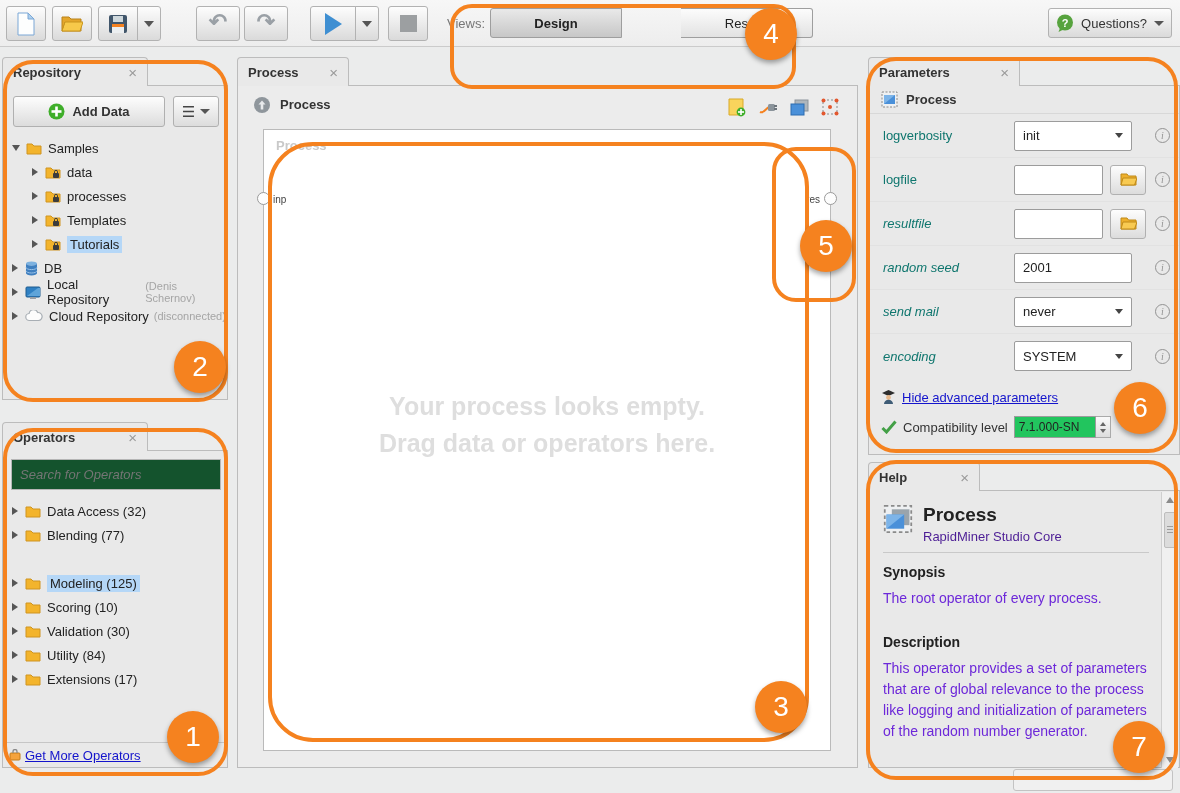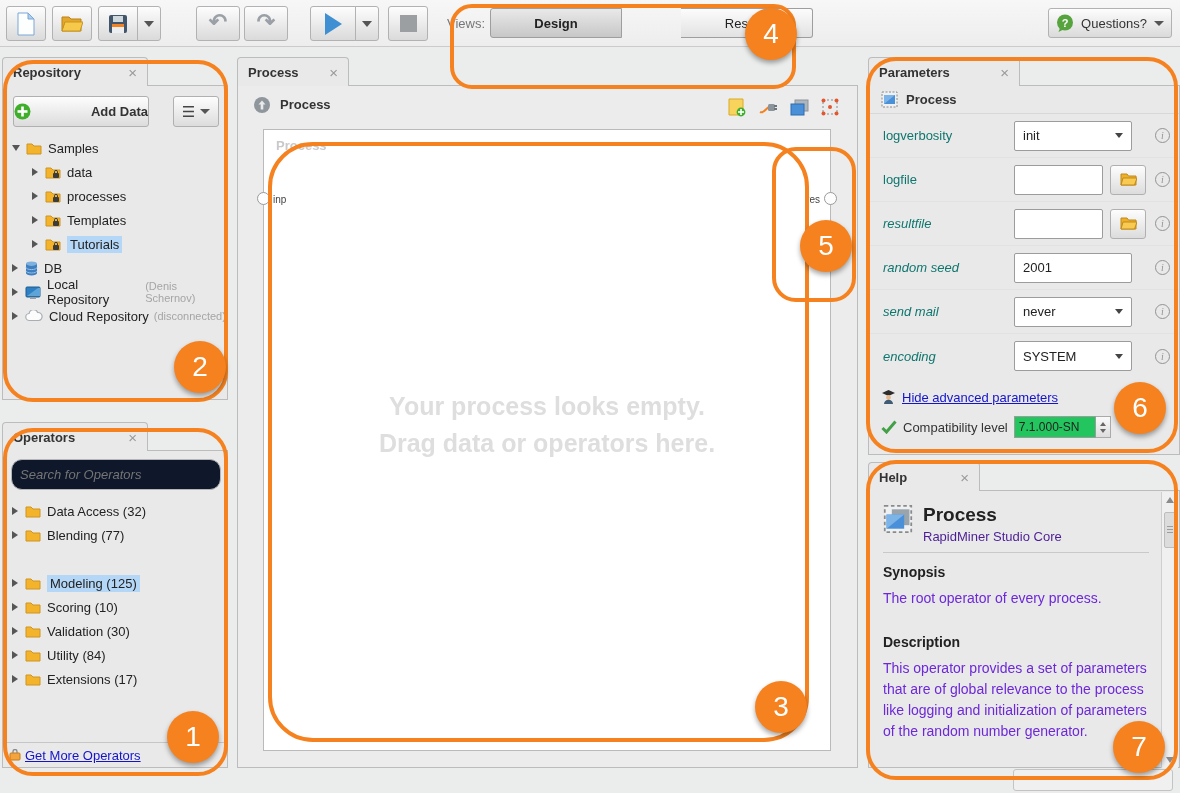--- a/index.html
+++ b/index.html
@@ -33,22 +33,22 @@
             font-size:13px; font-weight:bold; color:#333; }
   .tree-row { position:absolute; left:0; width:100%; height:24px; display:flex; align-items:center; font-size:13px; color:#222; }
   .exp-r { width:0; height:0; border-top:4px solid transparent; border-bottom:4px solid transparent; border-left:6px solid #565656; margin-right:7px; }
   .exp-d { width:0; height:0; border-left:4px solid transparent; border-right:4px solid transparent; border-top:6px solid #565656; margin-right:6px; }
   .tree-ic { margin-right:6px; display:flex; }
   .tlabel.sel { background:#b5d7f7; padding:1px 3px; }
   .suffix { color:#a5a5a5; font-size:11px; margin-left:5px; }
 
   
   .search { position:absolute; left:8px; top:8px; width:210px; height:31px; border:1px solid #b5b5b5;
-            border-radius:11px; font-style:italic; font-size:13px; color:#9a9a9a; padding:0 8px;
-            font-family:"Liberation Sans", sans-serif; background:#0f172a; }
+            border-radius:0; font-style:italic; font-size:13px; color:#9a9a9a; padding:0 8px;
+            font-family:"Liberation Sans", sans-serif; background:#14532d; }
   .ops-footer { position:absolute; left:0; bottom:0; width:100%; height:25px; border-top:1px solid #c6c6c6;
                 display:flex; align-items:center; padding-left:6px; background:#e9e9e9; }
   .link { color:#1414cc; text-decoration:underline; font-size:13px; }
 
   
   .crumb { position:absolute; left:0; top:0; width:100%; height:37px; display:flex; align-items:center; padding-left:15px; }
   .crumb-title { font-size:13px; font-weight:bold; color:#333; margin-left:9px; }
   .canvas { position:absolute; left:25px; top:43px; width:568px; height:622px; background:#fff; border:1px solid #bababa; }
   .canvas-label { position:absolute; left:12px; top:8px; font-size:13px; font-weight:bold; color:#c9c9c9; }
   .port { position:absolute; width:13px; height:13px; border-radius:50%; background:#fdfdfd; border:1px solid #9a9a9a; }
@@ -169,21 +169,21 @@
       <span class="qtext">Questions?</span>
       <span class="caret" style="border-top-width:5px;"></span>
     </div>
   </div>
 
   <div class="tab" style="left:2px;top:57px;width:146px;">
     <span>Repository</span>
       <span class="x">×</span>
   </div>
   <div class="pbody" style="left:2px;top:85px;width:226px;height:315px;">
-    <div class="rp-btn" style="left:10px;top:10px;width:136px;justify-content:space-between;">
+    <div class="rp-btn" style="left:10px;top:10px;width:152px;">
       <svg width="17" height="17" viewBox="0 0 17 17" style="margin-right:7px;">
           <circle cx="8.5" cy="8.5" r="8" fill="#3fae2a"></circle>
           <rect x="7.2" y="3.5" width="2.6" height="10" fill="#fff"></rect>
           <rect x="3.5" y="7.2" width="10" height="2.6" fill="#fff"></rect>
         </svg>
       <span>Add Data</span>
     </div>
     <div class="rp-btn" style="left:170px;top:10px;width:46px;">
       <span style="font-weight:normal;font-size:15px;color:#444;margin-right:5px;">☰</span>
       <span class="caret" style="border-top-width:5px;"></span>

